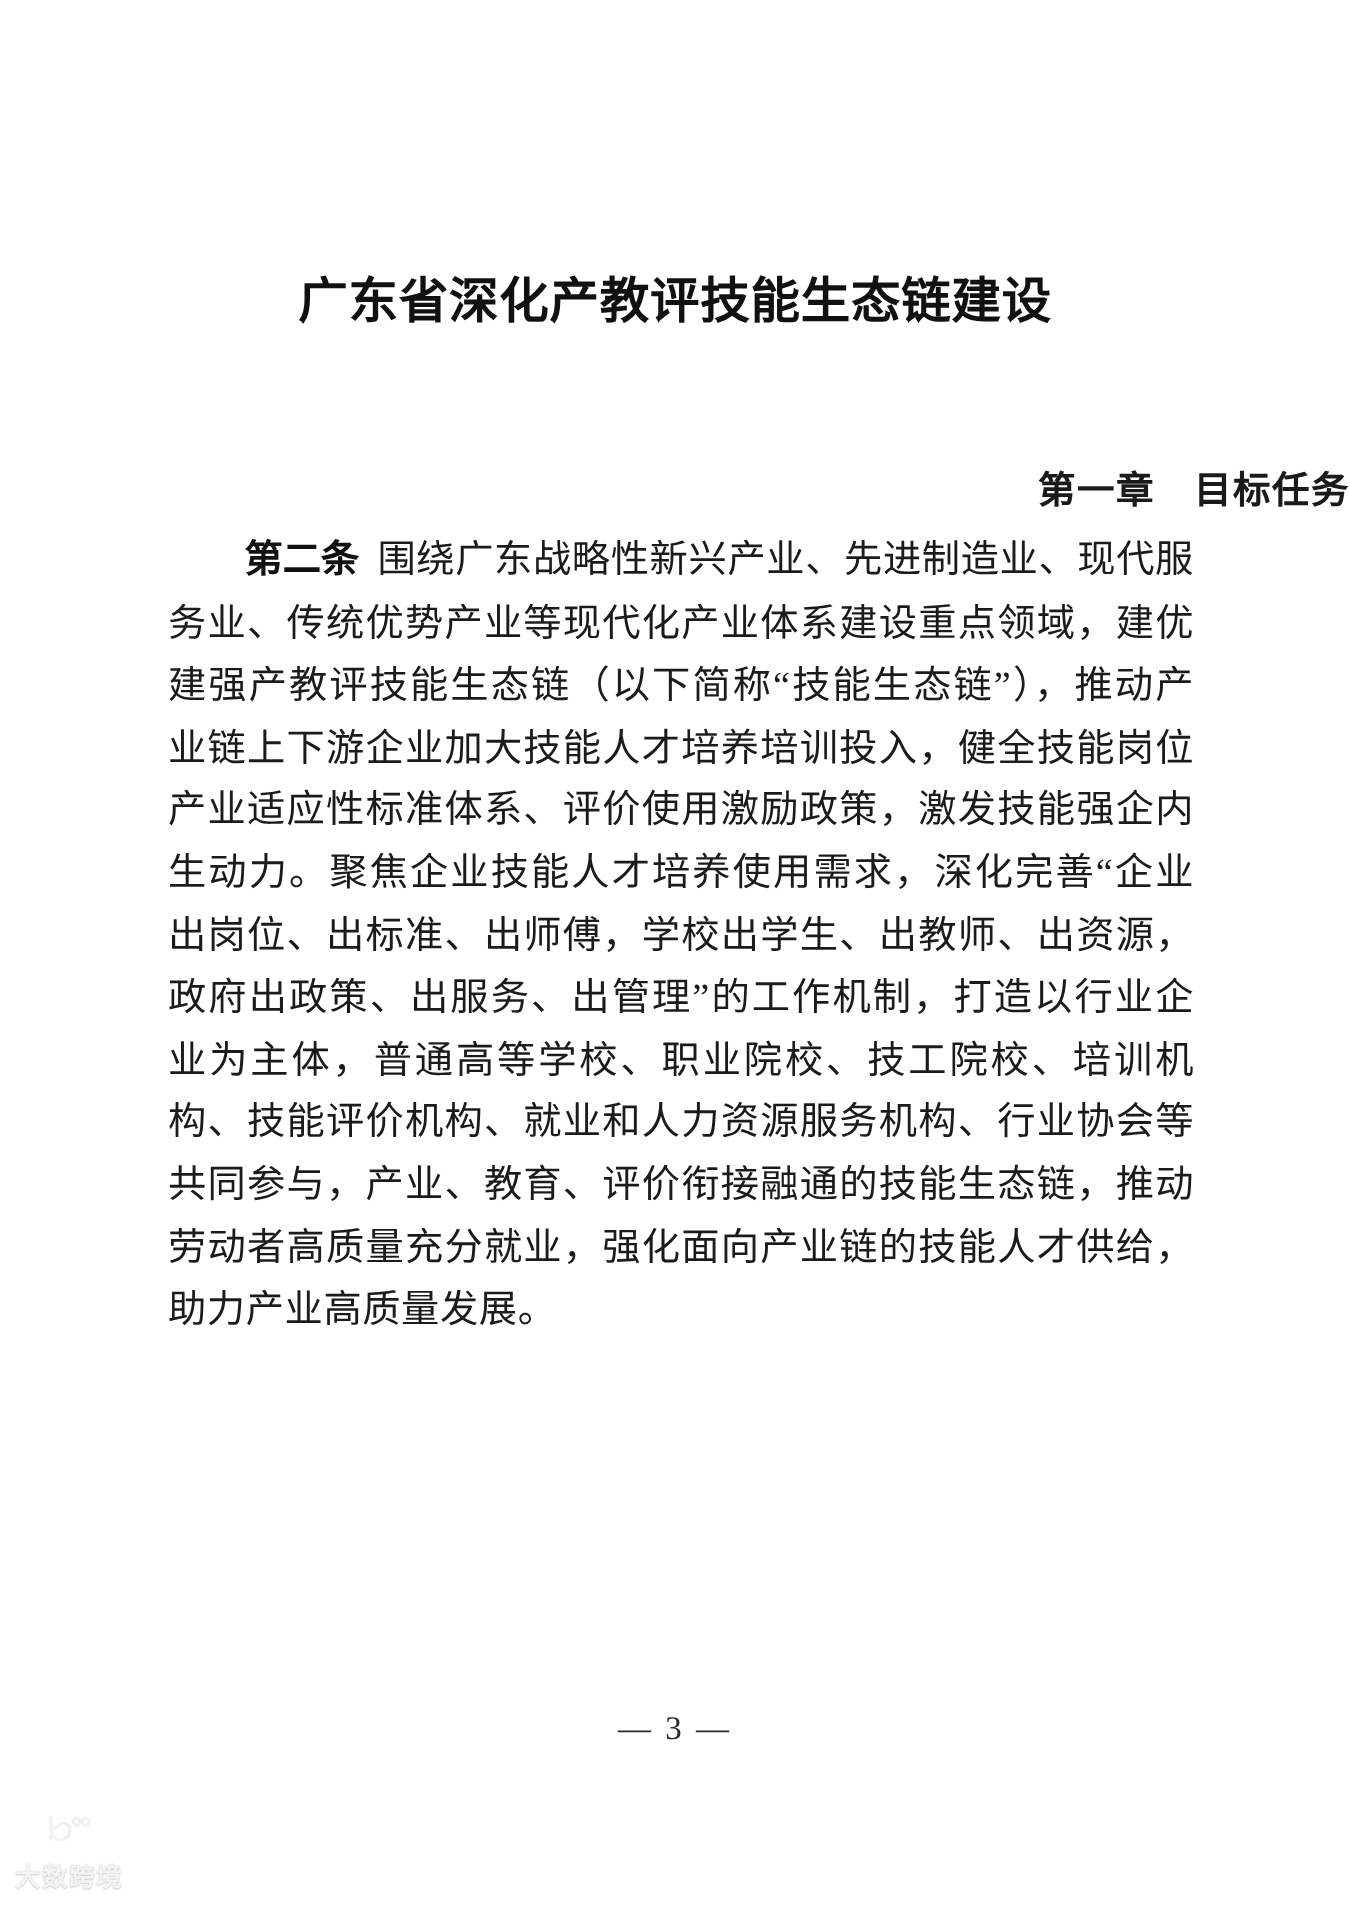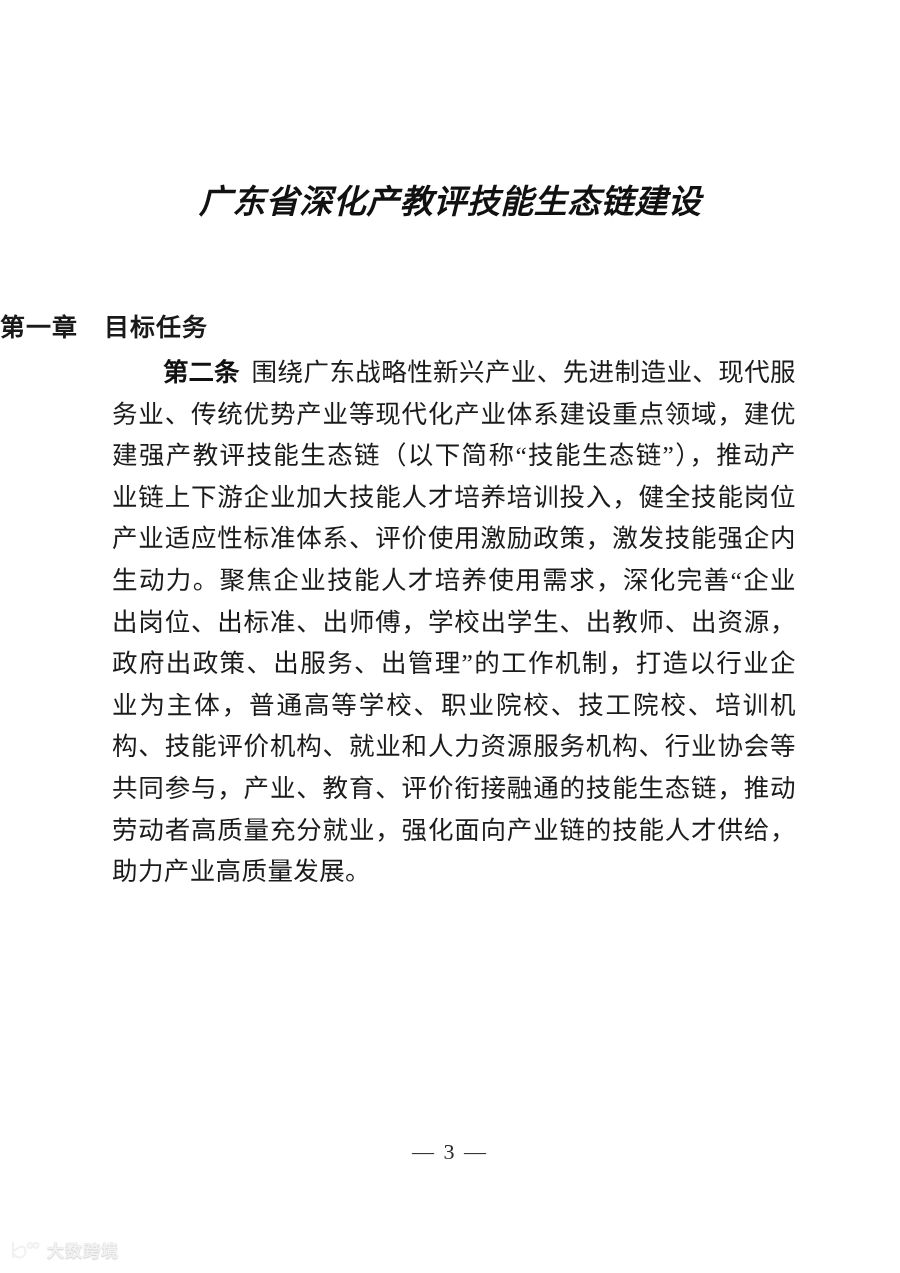--- a/index.html
+++ b/index.html
@@ -30,30 +30,29 @@
     text-align: center;
     font-weight: bold;
     font-size: 33px;
     line-height: 44px;
     letter-spacing: 0.5px;
     color: #111111;
   }
   .doc-title .tline {
     display: block;
     white-space: nowrap;
-    font-style: italic;
   }
 
   
   .chapter-heading {
     position: absolute;
     left: 0;
     right: 0;
     top: 289px;
-    text-align: left;
+    text-align: right;
     font-family: "Liberation Sans", "DejaVu Sans", sans-serif;
     font-weight: bold;
     font-size: 25px;
     line-height: 34px;
     letter-spacing: 1px;
     color: #1a1a1a;
     white-space: pre;
   }
 
   
@@ -112,20 +111,21 @@
   .watermark {
     position: absolute;
     left: 10px;
     bottom: 11px;
     display: flex;
     align-items: center;
     gap: 7px;
     opacity: 0.92;
     pointer-events: none;
     user-select: none;
+    flex-direction: column;
   }
   .watermark .wm-mark {
     width: 30px;
     height: 22px;
     flex: 0 0 auto;
   }
   .watermark .wm-text {
     font-family: "Liberation Sans", "DejaVu Sans", sans-serif;
     font-size: 17px;
     font-weight: bold;

